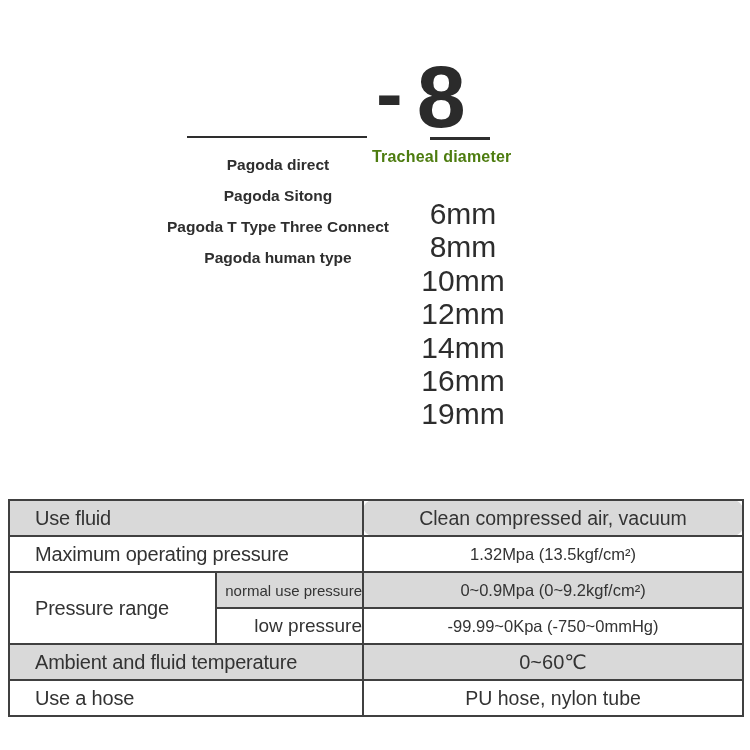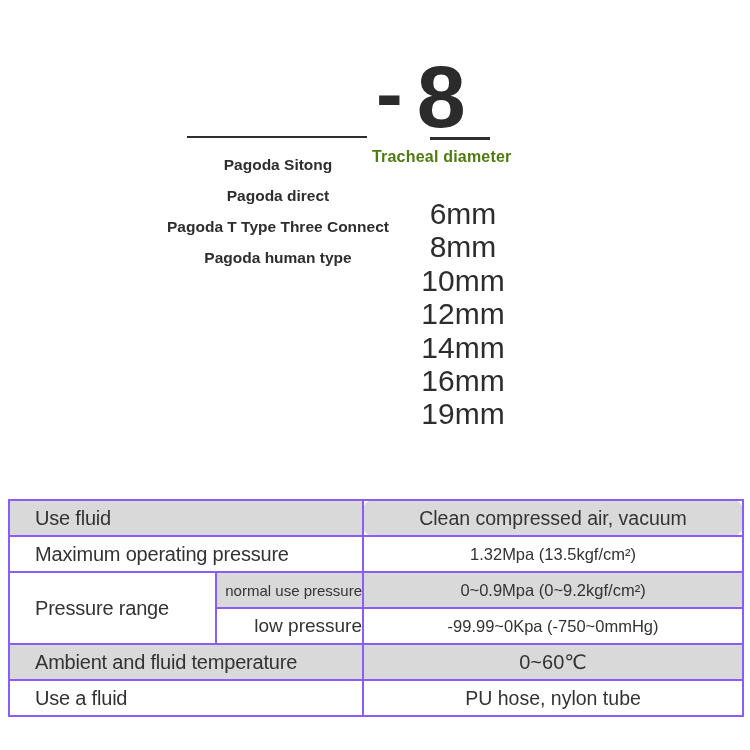--- a/index.html
+++ b/index.html
@@ -67,21 +67,21 @@
 
   
   table.spec {
     position: absolute;
     left: 8px; top: 499px;
     width: 734px;
     border-collapse: collapse;
     table-layout: fixed;
   }
   table.spec td {
-    border: 2px solid #8b5cf6;
+    border: 2px solid #404040;
     vertical-align: middle;
     height: 36px;
     color: #333333;
     background: #ffffff;
   }
   table.spec td.shaded { background: #d9d9d9; }
   table.spec td.label {
     text-align: left;
     padding-left: 25px;
     font-size: 20px;
@@ -104,22 +104,22 @@
     <span class="dash">-</span>
     <span class="num">8</span>
   </div>
 
   <div class="rule rule-types"></div>
   <div class="rule rule-size"></div>
 
   <div class="size-code-label">Tracheal diameter</div>
 
   <div class="type-list">
+    <div class="type-item">Pagoda direct</div>
     <div class="type-item">Pagoda Sitong</div>
-    <div class="type-item">Pagoda direct</div>
     <div class="type-item">Pagoda T Type Three Connect</div>
     <div class="type-item">Pagoda human type</div>
   </div>
 
   <div class="size-list">
     <div class="size-item">6mm</div>
     <div class="size-item">8mm</div>
     <div class="size-item">10mm</div>
     <div class="size-item">12mm</div>
     <div class="size-item">14mm</div>
@@ -149,19 +149,19 @@
       </tr>
       <tr>
         <td class="sublabel big">low pressure</td>
         <td class="value val-md">-99.99~0Kpa (-750~0mmHg)</td>
       </tr>
       <tr>
         <td colspan="2" class="label shaded">Ambient and fluid temperature</td>
         <td class="value shaded val-sm">0~60℃</td>
       </tr>
       <tr>
-        <td colspan="2" class="label">Use a fluid</td>
+        <td colspan="2" class="label">Use a hose</td>
         <td class="value val-lg">PU hose, nylon tube</td>
       </tr>
     </tbody>
   </table>
 
 </div>
 
 </body></html>

